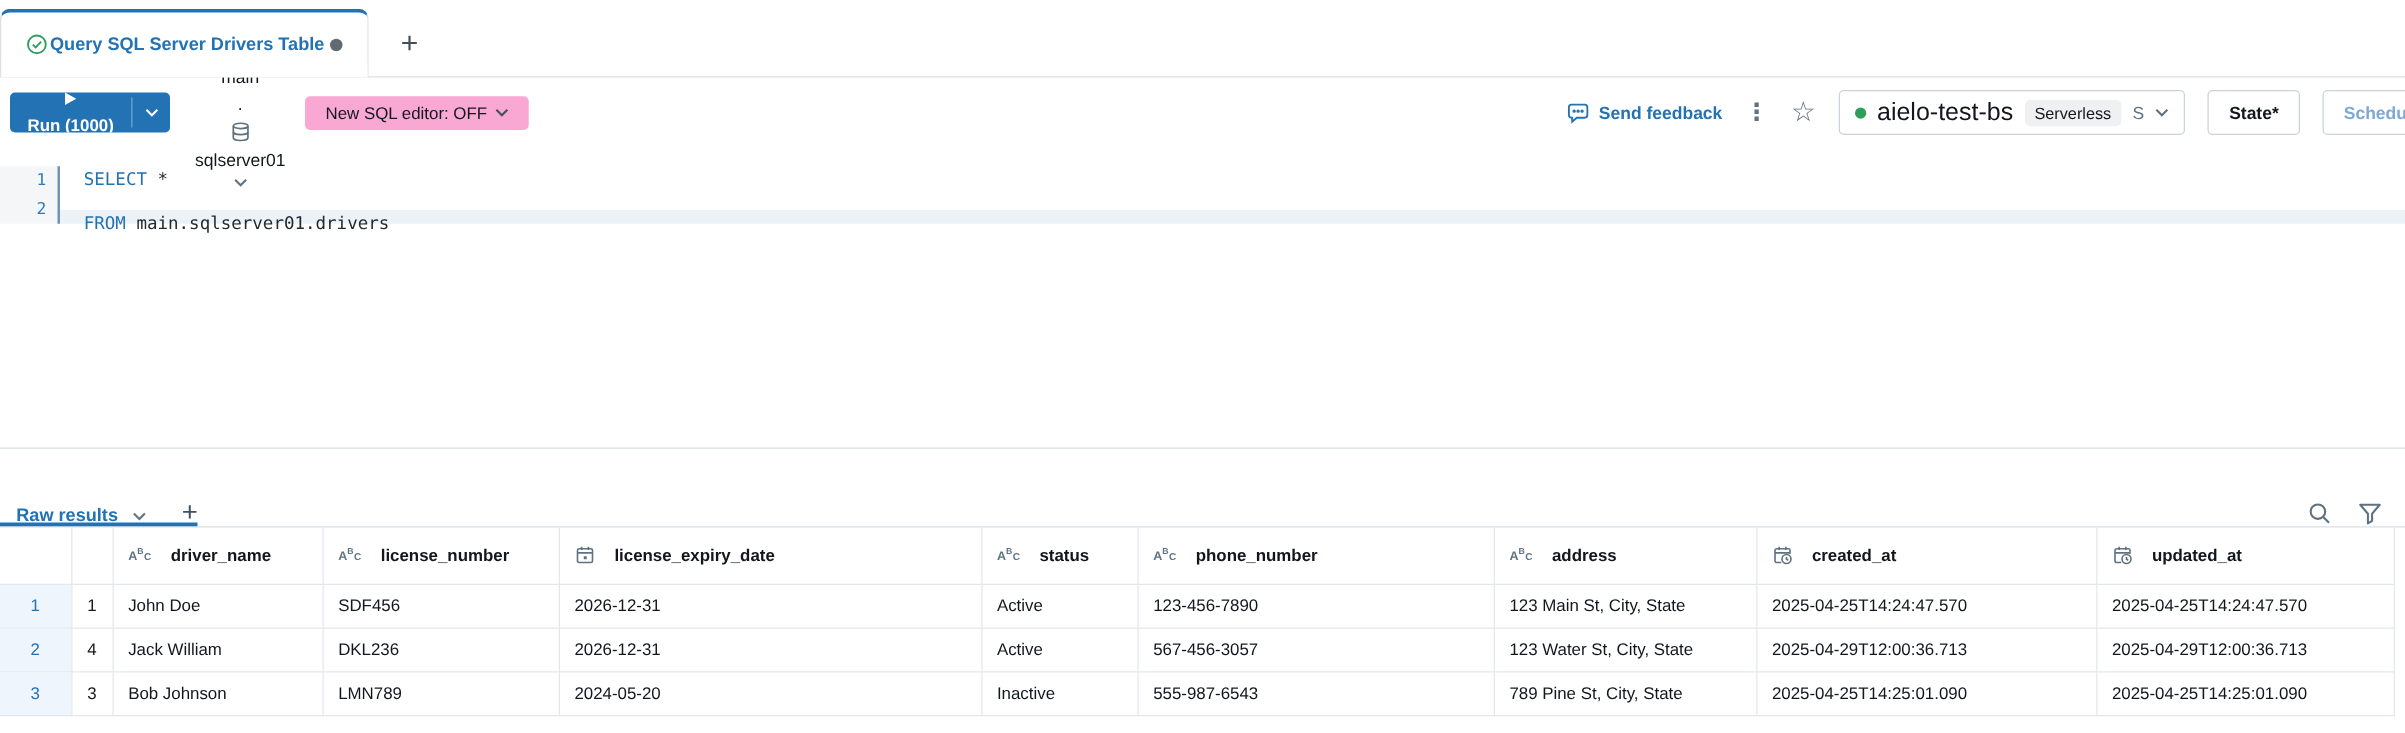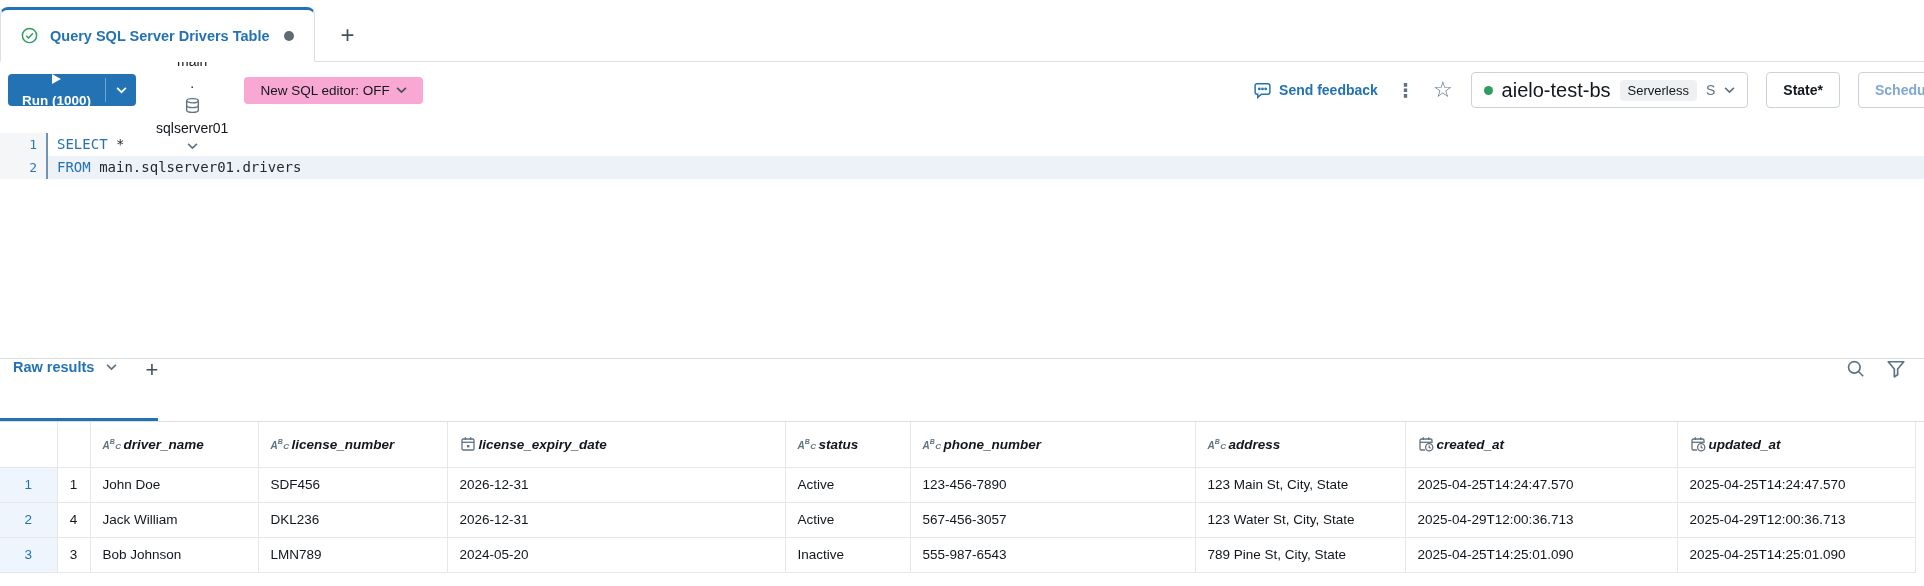--- a/index.html
+++ b/index.html
@@ -3,21 +3,21 @@
 <meta charset="utf-8">
 <style>
   * { box-sizing: border-box; margin: 0; padding: 0; }
   html, body { width: 1924px; height: 586px; overflow: hidden; background: #fff;
     font-family: "Liberation Sans", "DejaVu Sans", sans-serif; color: #11171c; }
 
   
   .tabbar { height: 62px; display: flex; align-items: flex-end; border-bottom: 1px solid #d9dfe5; position: relative; }
   .query-tab { height: 55px; margin-bottom: -1px; background: #fff; z-index: 2;
     border: 1px solid #d9dfe5; border-bottom: 1px solid #fff; border-top: 3px solid #2272b4;
-    border-radius: 8px 8px 0 0; display: flex; align-items: center; gap: 12px; padding: 0 20px; min-width: 290px; }
+    border-radius: 8px 8px 0 0; display: flex; align-items: center; gap: 2px; padding: 0 20px; min-width: 290px; }
   .query-tab .title { color: #2272b4; font-size: 14.5px; font-weight: 700; }
   .dirty-dot { width: 10px; height: 10px; border-radius: 50%; background: #5f6b73; margin-left: 2px; }
   .new-tab-btn { font-size: 24px; font-weight: 300; color: #41505b; margin: 0 0 14px 26px; line-height: 1; cursor: pointer; }
 
   
   .toolbar { height: 56px; width: 1994px; display: flex; align-items: center; padding-left: 8px; white-space: nowrap; }
   .run-btn { display: flex; align-items: stretch; background: #2272b4; border-radius: 4px; height: 32px; overflow: hidden; cursor: pointer; }
   .run-main { display: flex; align-items: center; gap: 9px; padding: 0 14px; color: #fff; font-size: 13.5px; font-weight: 700; flex-direction: column; }
   .run-divider { width: 1px; background: rgba(255,255,255,.35); margin: 4px 0; }
   .run-caret { width: 30px; display: flex; align-items: center; justify-content: center; }
@@ -43,44 +43,44 @@
 
   .btn { border: 1px solid #c9d2da; border-radius: 4px; height: 36px; padding: 0 16px; background: #fff;
     font-size: 14px; font-weight: 600; display: flex; align-items: center; cursor: pointer; }
   .btn.schedule { color: #7fa8d4; min-width: 136px; }
 
   
   .editor { height: 240px; padding-top: 15px; font-family: "DejaVu Sans Mono", "Liberation Mono", monospace; font-size: 14px; }
   .code-line { display: flex; height: 23px; line-height: 23px; }
   .code-line .ln { width: 48px; background: #f5f6f7; border-right: 2px solid #7293b5; color: #2979c1;
     text-align: right; padding-right: 9px; font-size: 13px; }
-  .code-line .code { flex: 1; padding-left: 9px; white-space: pre; }
+  .code-line .code { flex: 1; padding-left: 19px; white-space: pre; }
   .code .kw { color: #2272b4; }
   .code .id { color: #24292e; }
-  .code-line.active .code { background: #edf2f9; }
+  .code-line.active .code { background: #edf2f9; margin-top: 12px; }
 
   
   .results-header { height: 64px; border-top: 1px solid #d9dfe5; border-bottom: 1px solid #d9dfe5;
-    display: flex; align-items: flex-start; position: relative; }
+    display: flex; align-items: flex-end; position: relative; }
   .results-tab { display: flex; align-items: center; gap: 12px; margin-left: 13px; cursor: pointer; }
   .results-tab .label { color: #2272b4; font-size: 14.5px; font-weight: 700; }
   .results-indicator { position: absolute; bottom: 0; left: 0; width: 158px; height: 3px; background: #2272b4; }
   .add-viz { font-size: 22px; font-weight: 300; color: #41505b; margin-left: 28px; cursor: pointer; line-height: 1; }
   .results-icons { margin-left: auto; display: flex; align-items: center; gap: 20px; margin-right: 18px; }
   .results-icons .icn { cursor: pointer; display: flex; }
 
   
   table.grid { border-collapse: collapse; table-layout: fixed; width: 1915px; font-size: 13.5px; }
   .grid th, .grid td { border: 1px solid #e4e8ed; overflow: hidden; white-space: nowrap; }
   .grid th { height: 45px; font-weight: 700; text-align: left; padding-left: 12px; background: #fff; border-top: none; }
   .grid td { height: 35px; padding-left: 12px; }
   .grid th:first-child, .grid td:first-child { border-left: none; }
   .grid td.gutter { background: #eef5fc; color: #2272b4; text-align: center; padding-left: 0; }
   .grid td.idcol { text-align: center; padding-left: 0; }
-  .hdr-inner { display: flex; align-items: center; gap: 3px; font-style: italic; }
+  .hdr-inner { display: flex; align-items: center; gap: 16px; }
 
   
   .abc-icon { color: #5f7281; font-weight: 700; display: inline-flex; align-items: baseline; line-height: 1; }
   .abc-icon .ab::before { content: "A"; font-size: 10px; }
   .abc-icon .ab::after { content: "B"; font-size: 7px; position: relative; top: -5px; }
   .abc-icon .cc::before { content: "C"; font-size: 8px; position: relative; left: 0.5px; }
 
   svg { display: block; }
 </style>
 </head>

